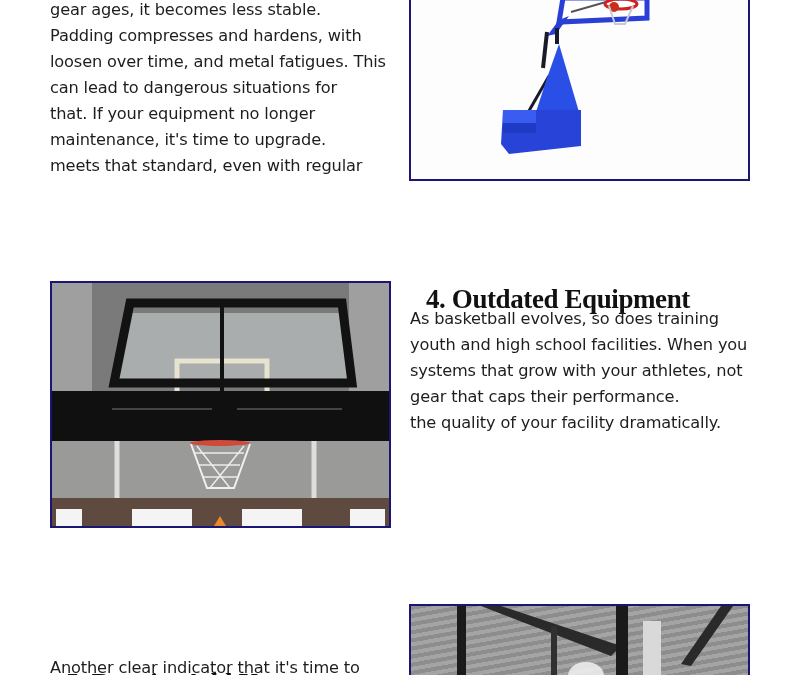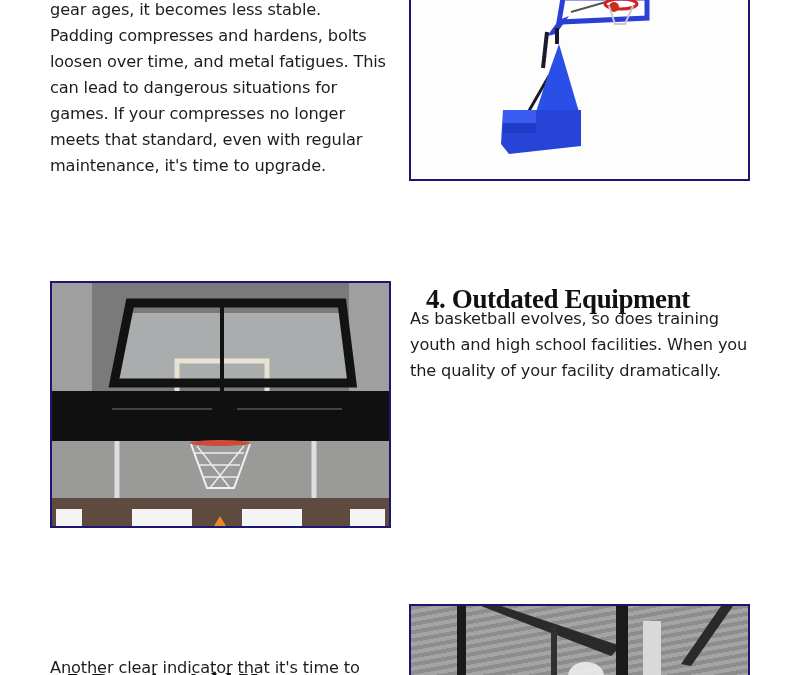--- a/index.html
+++ b/index.html
@@ -8,26 +8,26 @@
   .para { position:absolute; font-size:16.2px; line-height:26px; letter-spacing:-0.15px; color:#1d1d1d; margin:0; }
   .heading { position:absolute; font-family:Liberation Serif, serif; font-weight:bold; font-size:27px; letter-spacing:-0.4px; color:#111; margin:16px; white-space:nowrap; }
   .imgbox { position:absolute; box-sizing:border-box; border:2px solid #1b1673; overflow:hidden; }
   .line { display:block; white-space:nowrap; }
 </style>
 </head>
 <body>
 
 <p class="para" style="left:50px; top:-3px; width:345px;">
   <span class="line">gear ages, it becomes less stable.</span>
-  <span class="line">Padding compresses and hardens, bolts</span>
+  <span class="line">Padding compresses and hardens, with</span>
   <span class="line">loosen over time, and metal fatigues. This</span>
   <span class="line">can lead to dangerous situations for</span>
-  <span class="line">games. If your compresses no longer</span>
+  <span class="line">that. If your equipment no longer</span>
+  <span class="line">maintenance, it's time to upgrade.</span>
   <span class="line">meets that standard, even with regular</span>
-  <span class="line">maintenance, it's time to upgrade.</span>
 </p>
 
 <div class="imgbox" style="left:409px; top:-4px; width:341px; height:185px; background:#fdfdfe;" title="Blue portable basketball hoop system">
   <svg width="337" height="181" viewBox="0 0 337 181">
 
     <polygon points="152,0 236,0 236,20 148,24" fill="#ffffff" stroke="#2a3fd6" stroke-width="5"></polygon>
     <line x1="160" y1="14" x2="195" y2="4" stroke="#555" stroke-width="2"></line>
 
     <ellipse cx="210" cy="6" rx="16" ry="5" fill="none" stroke="#d32020" stroke-width="3"></ellipse>
     <circle cx="203" cy="9" r="5" fill="#c8301c"></circle>
@@ -74,20 +74,22 @@
     <rect x="190" y="226" width="60" height="17" fill="#f4f4f4"></rect>
     <rect x="298" y="226" width="35" height="17" fill="#f4f4f4"></rect>
     <polygon points="162,243 168,233 174,243" fill="#e8892a"></polygon>
   </svg>
 </div>
 
 <h2 class="heading" style="left:410px; top:268px;">4. Outdated Equipment</h2>
 <p class="para" style="left:410px; top:306px; width:345px;">
   <span class="line">As basketball evolves, so does training</span>
   <span class="line">youth and high school facilities. When you</span>
+  <span class="line">systems that grow with your athletes, not</span>
+  <span class="line">gear that caps their performance.</span>
   <span class="line">the quality of your facility dramatically.</span>
 </p>
 
 <h2 class="heading" style="left:50px; top:652px;">5. Repairs Add Up</h2>
 <p class="para" style="left:50px; top:655px; width:345px;">
   <span class="line">Another clear indicator that it's time to</span>
 </p>
 
 <div class="imgbox" style="left:409px; top:604px; width:341px; height:90px; background:repeating-linear-gradient(170deg,#8d8d8d 0 4px,#a4a4a4 4px 8px);" title="Ceiling-mounted basketball support structure">
   <svg width="337" height="86" viewBox="0 0 337 86">

